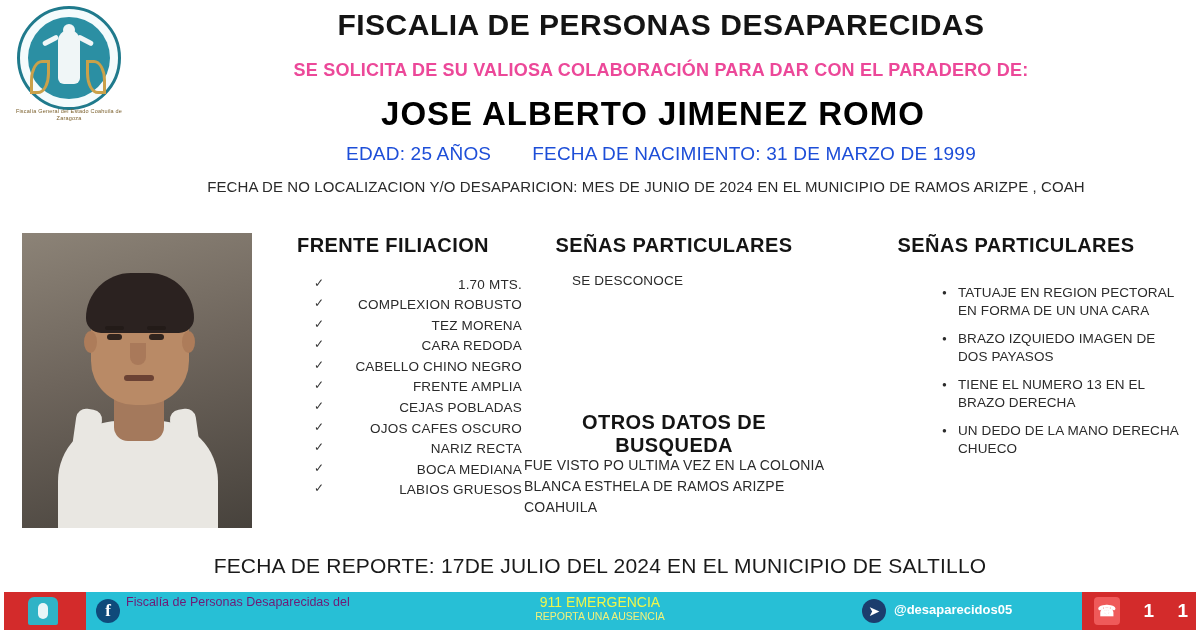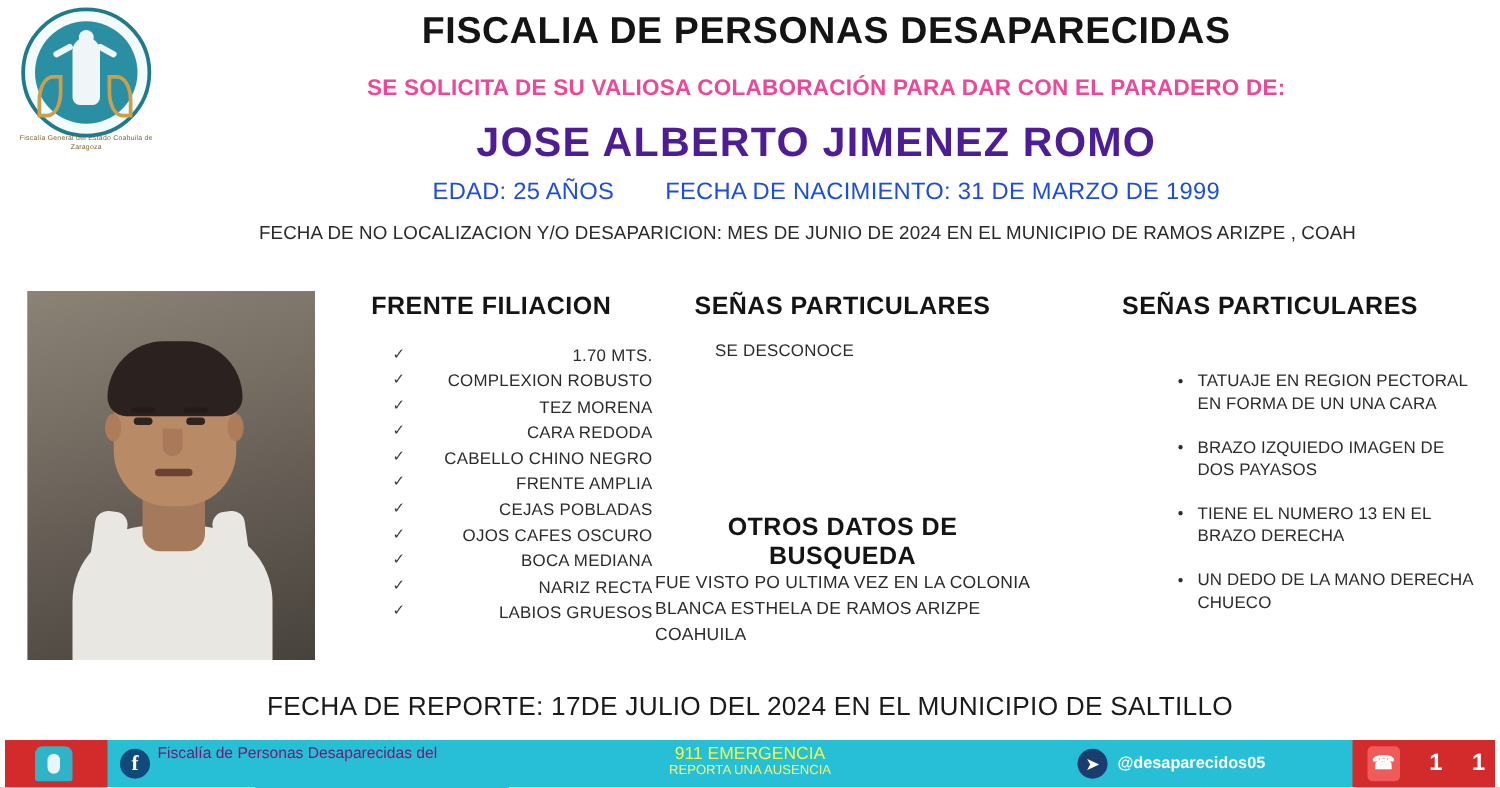--- a/index.html
+++ b/index.html
@@ -109,21 +109,21 @@
     color: #ec4899;
   }
   .person-name {
     position: absolute;
     left: 130px; right: 24px;
     top: 95px;
     text-align: center;
     font-size: 33px;
     font-weight: bold;
     letter-spacing: 1px;
-    color: #4c1d95;
+    color: #000000;
   }
   .age-line {
     position: absolute;
     left: 130px; right: 8px;
     top: 143px;
     text-align: center;
     font-size: 19px;
     color: #1d4ed8;
     letter-spacing: .2px;
   }
@@ -297,21 +297,21 @@
     left: 902px;
     top: 266px;
     width: 278px;
     font-size: 13.5px;
     line-height: 18.5px;
     color: #2b2b2b;
     letter-spacing: .1px;
   }
   .senas2 li {
     list-style: none;
-    margin: 16px 0 9px 0;
+    margin: 4px 0 9px 0;
     padding: 0 0 0 16px;
     position: relative;
   }
   .senas2 li:before {
     content: "\25CF";
     position: absolute;
     left: 0;
     top: 0px;
     font-size: 8px;
     color: #2b2b2b;
@@ -496,22 +496,22 @@
   <div class="col-head col1-head">FRENTE FILIACION</div>
   <ul class="filiacion">
     <li>1.70 MTS.</li>
     <li>COMPLEXION ROBUSTO</li>
     <li>TEZ MORENA</li>
     <li>CARA  REDODA</li>
     <li>CABELLO CHINO NEGRO</li>
     <li>FRENTE   AMPLIA</li>
     <li>CEJAS POBLADAS</li>
     <li>OJOS CAFES OSCURO</li>
+    <li>NARIZ  RECTA</li>
     <li>BOCA MEDIANA</li>
-    <li>NARIZ  RECTA</li>
     <li>LABIOS   GRUESOS</li>
   </ul>
 
   <div class="col-head col2-head">SEÑAS PARTICULARES</div>
   <div class="senas-unknown">SE DESCONOCE</div>
 
   <div class="col-head col2-head2">OTROS DATOS DE BUSQUEDA</div>
   <div class="otros-text">FUE VISTO PO ULTIMA  VEZ EN LA COLONIA BLANCA ESTHELA DE RAMOS ARIZPE COAHUILA</div>
 
   <div class="col-head col3-head">SEÑAS PARTICULARES</div>

